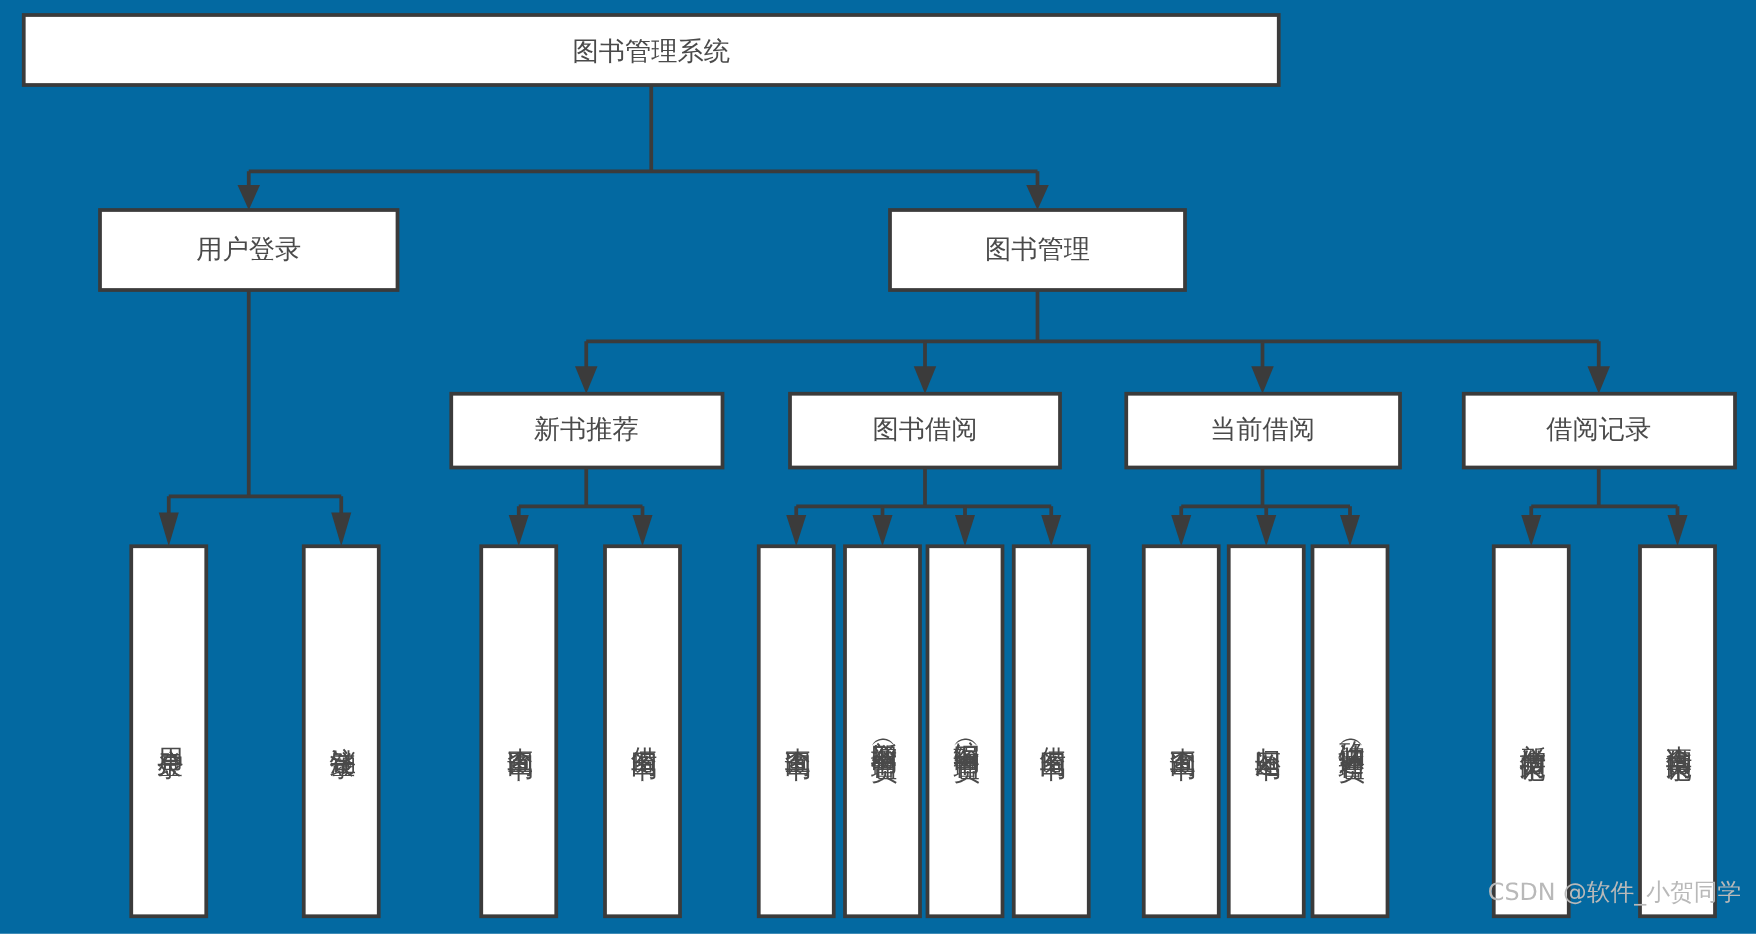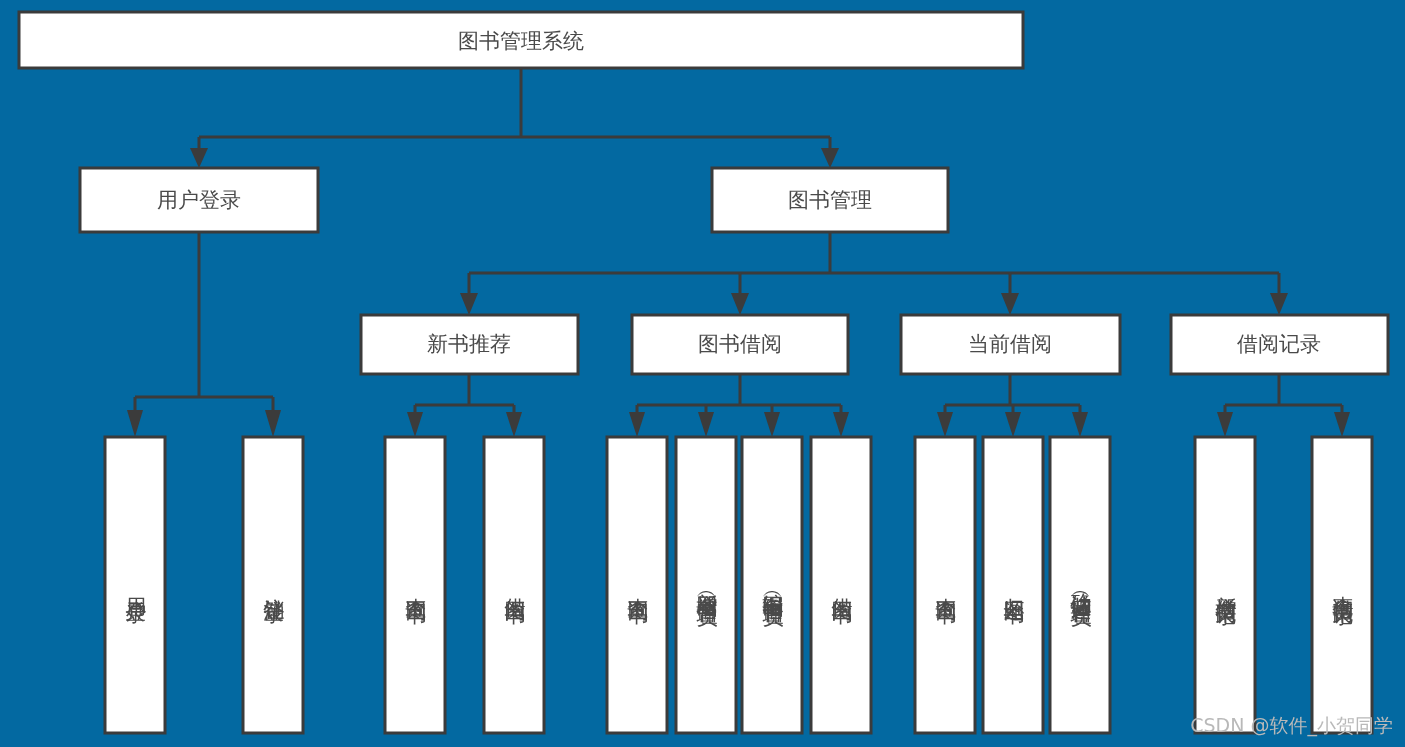--- a/index.html
+++ b/index.html
@@ -50,21 +50,21 @@
   }
   .node-label.vertical {
     font-size: 21px;
     writing-mode: vertical-rl;
     text-orientation: upright;
     letter-spacing: 2px;
   }
   .watermark {
     position: absolute;
     right: 12px;
-    bottom: 8px;
+    bottom: 20px;
     color: #b9b9b9;
     font-size: 19px;
     font-family: "DejaVu Sans", "Liberation Sans", sans-serif;
     white-space: nowrap;
     user-select: none;
   }
 </style>
 </head>
 <body>
 

